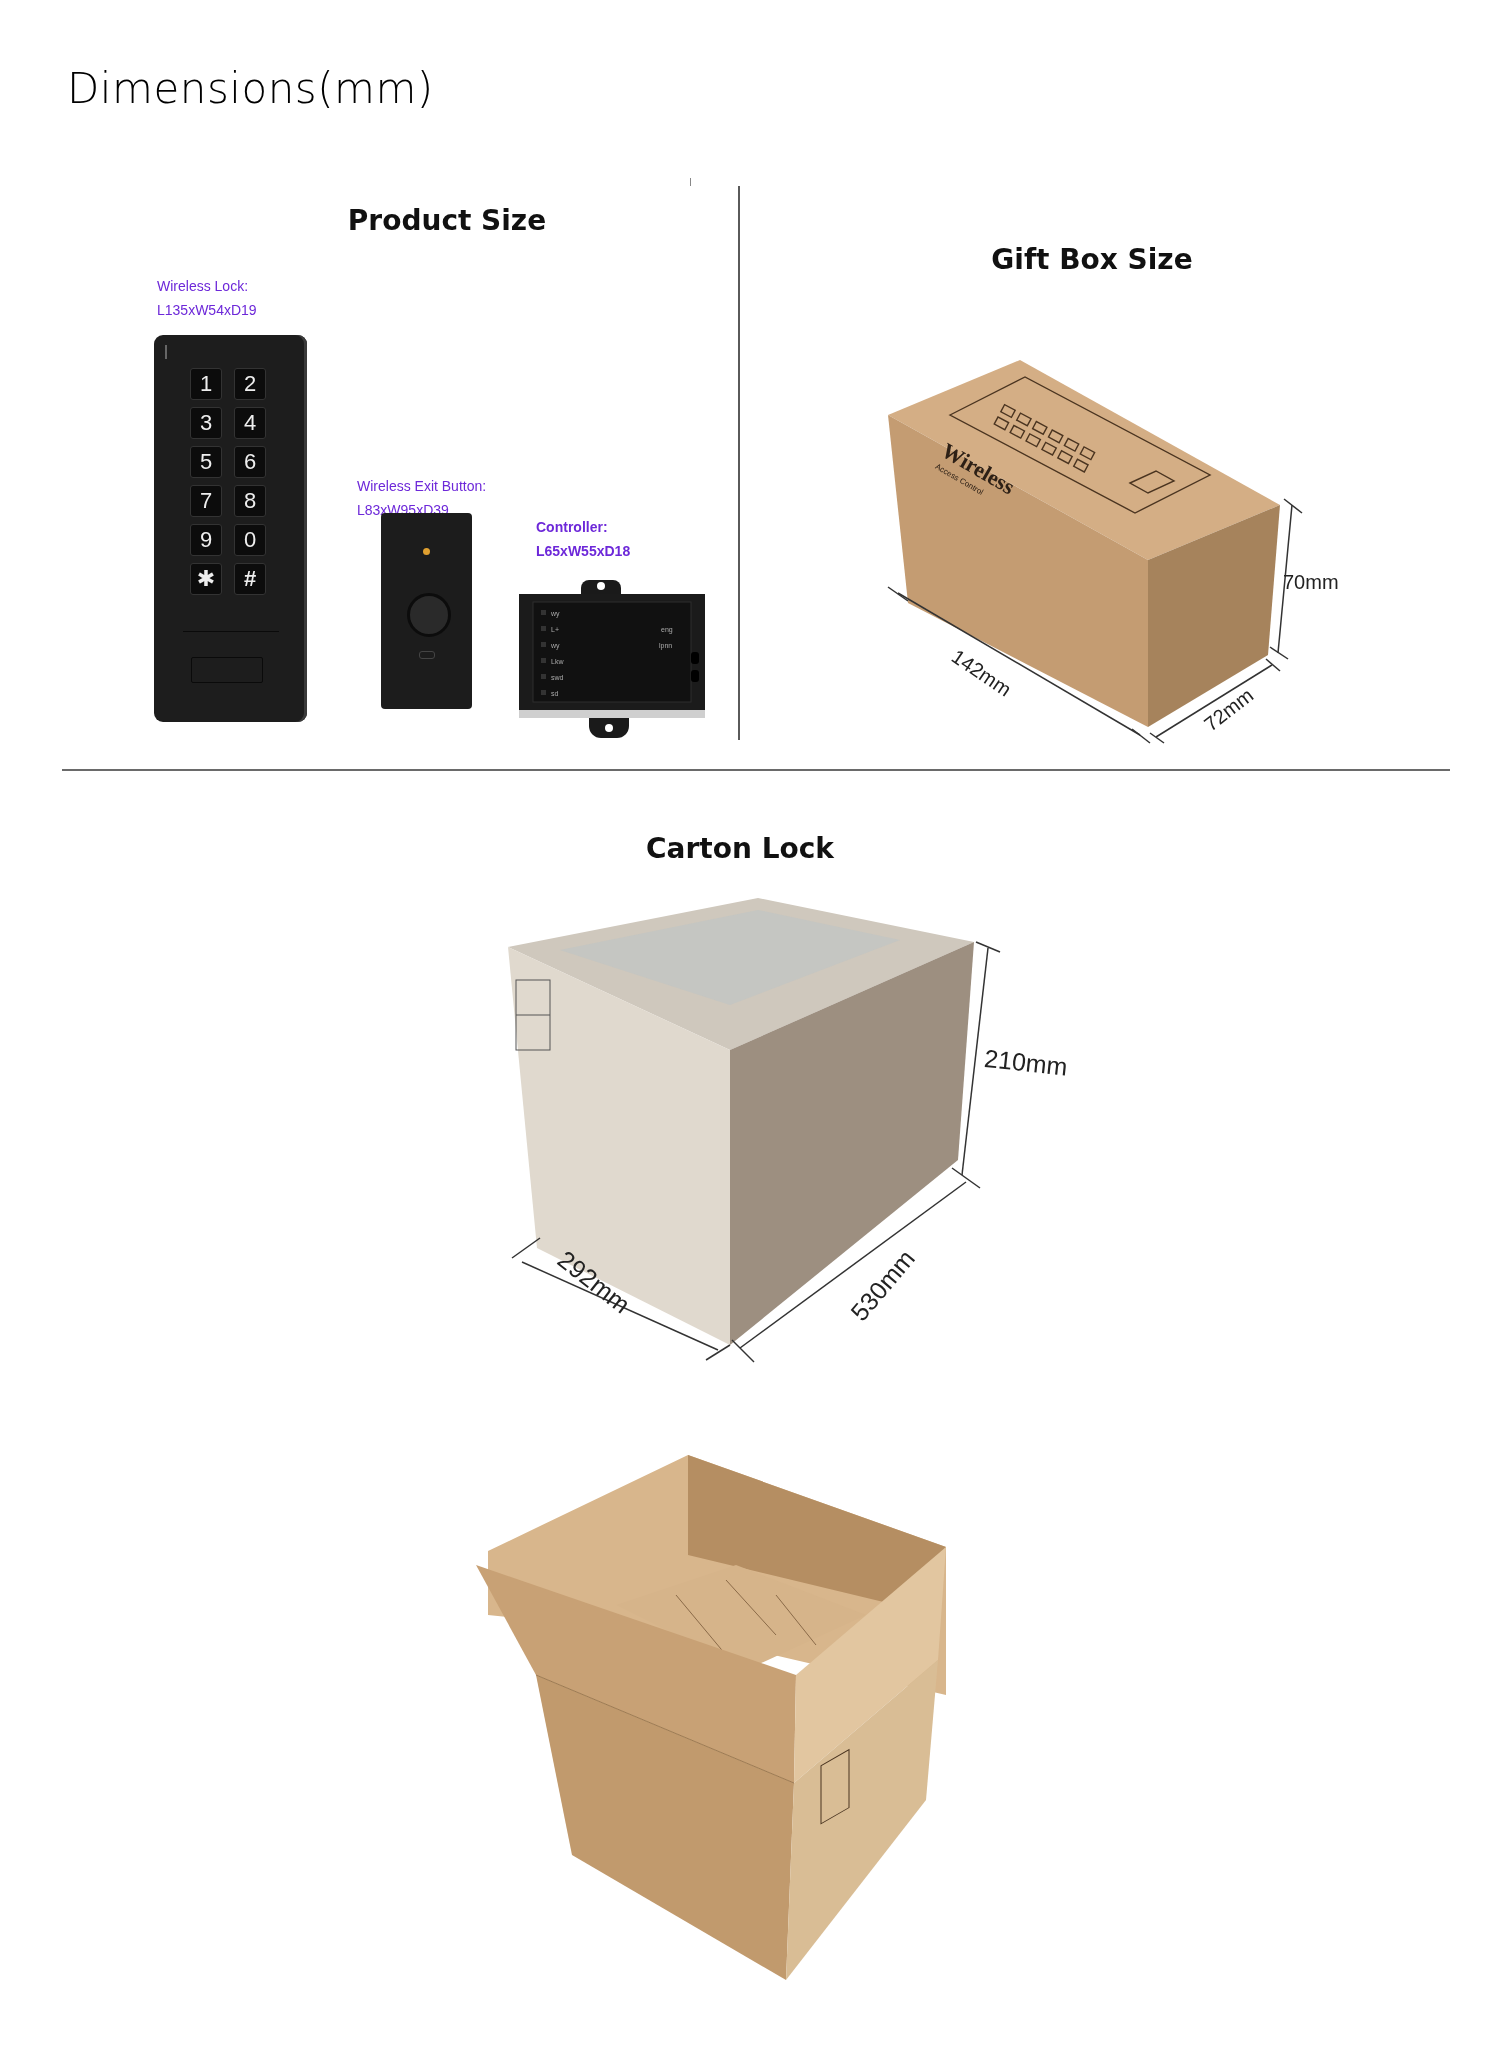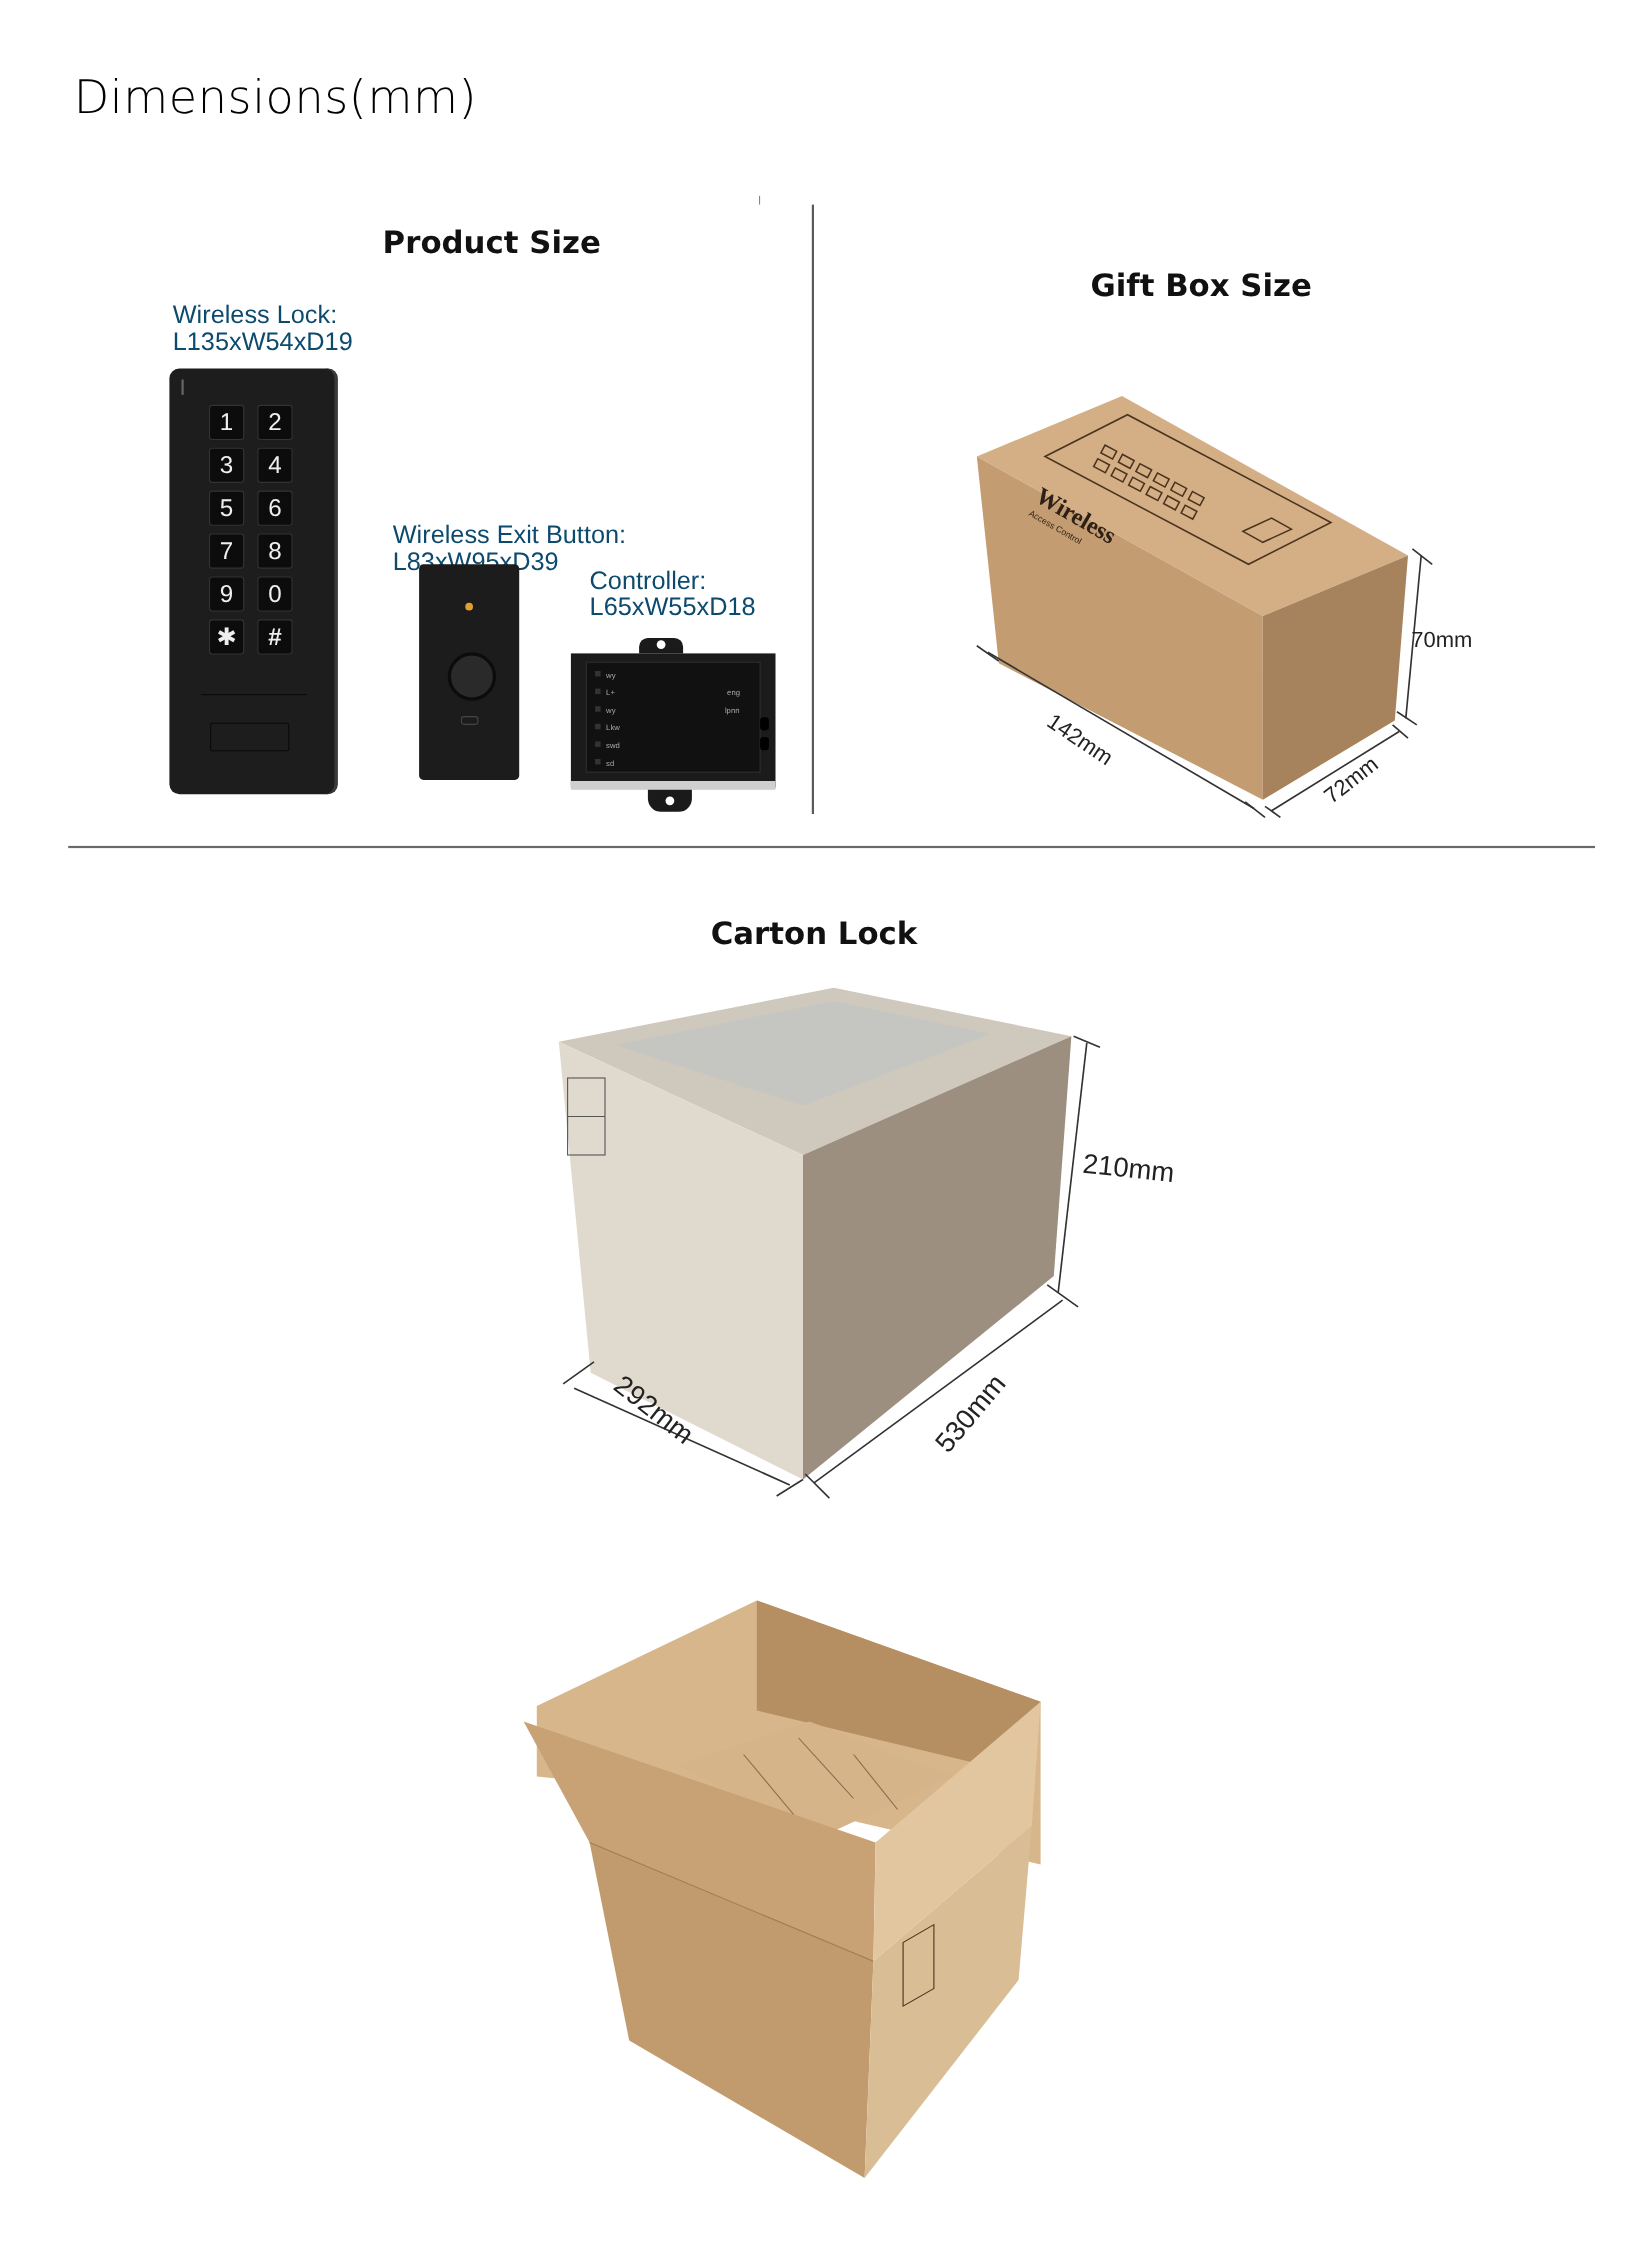--- a/index.html
+++ b/index.html
@@ -1,20 +1,20 @@
 <!DOCTYPE html>
 <html><head>
 <meta charset="utf-8">
 <style>
   html,body{margin:0;padding:0;background:#ffffff;}
   body{width:1500px;height:2050px;position:relative;overflow:hidden;font-family:"Liberation Sans",sans-serif;color:#111;}
   .abs{position:absolute;}
   .page-title{left:67px;top:64px;font-size:42px;font-weight:300;color:#000000;letter-spacing:0.5px;font-family:"DejaVu Sans",sans-serif;font-weight:200;}
   .sec-title{font-family:"DejaVu Sans",sans-serif;font-weight:bold;font-size:28px;color:#111;white-space:nowrap;transform:translateX(-50%);}
-  .label{font-size:23px;line-height:24px;color:#0c4a6e;white-space:nowrap;}
+  .label{font-size:14px;line-height:24px;color:#6d28d9;white-space:nowrap;}
   .dim{font-size:20px;color:#222;white-space:nowrap;}
   .vline{width:2px;background:#5a5a5a;}
   .hline{height:2px;background:#6a6a6a;}
   table.spec{position:absolute;left:1084px;top:1343px;border-collapse:collapse;font-family:"DejaVu Sans",sans-serif;font-weight:bold;font-size:27px;}
   table.spec td{border:3px solid #222;height:72px;padding:0 10px;}
   table.spec td.k{width:118px;}
   table.spec td.v{width:197px;}
   svg{position:absolute;overflow:visible;}
 </style>
 </head>
@@ -60,21 +60,21 @@
     <div>Wireless Exit Button:</div>
     <div>L83xW95xD39</div>
   </div>
 
   <div class="abs" style="left:381px;top:513px;width:91px;height:196px;background:#1c1c1c;border-radius:4px;">
     <div class="abs" style="left:42px;top:35px;width:7px;height:7px;border-radius:50%;background:#e0a030;"></div>
     <div class="abs" style="left:26px;top:80px;width:38px;height:38px;border-radius:50%;background:#2a2a2a;border:3px solid #0c0c0c;"></div>
     <div class="abs" style="left:38px;top:138px;width:14px;height:6px;border:1px solid #444;border-radius:3px;"></div>
   </div>
 
-  <div class="abs label" style="left:536px;top:515px;">
+  <div class="abs label" style="left:536px;top:515px;font-weight:bold;">
     <div>Controller:</div>
     <div>L65xW55xD18</div>
   </div>
 
   <svg style="left:519px;top:572px;" width="190" height="172" viewBox="0 0 190 172">
     <path d="M70 8 h24 a8 8 0 0 1 8 8 v6 h-40 v-6 a8 8 0 0 1 8-8z" fill="#1a1a1a"></path>
     <circle cx="82" cy="14" r="4" fill="#fff"></circle>
     <rect x="0" y="22" width="186" height="122" fill="#1b1b1b"></rect>
     <rect x="0" y="138" width="186" height="8" fill="#cfcfcf"></rect>
     <rect x="14" y="30" width="158" height="100" fill="#111" stroke="#2e2e2e"></rect>

